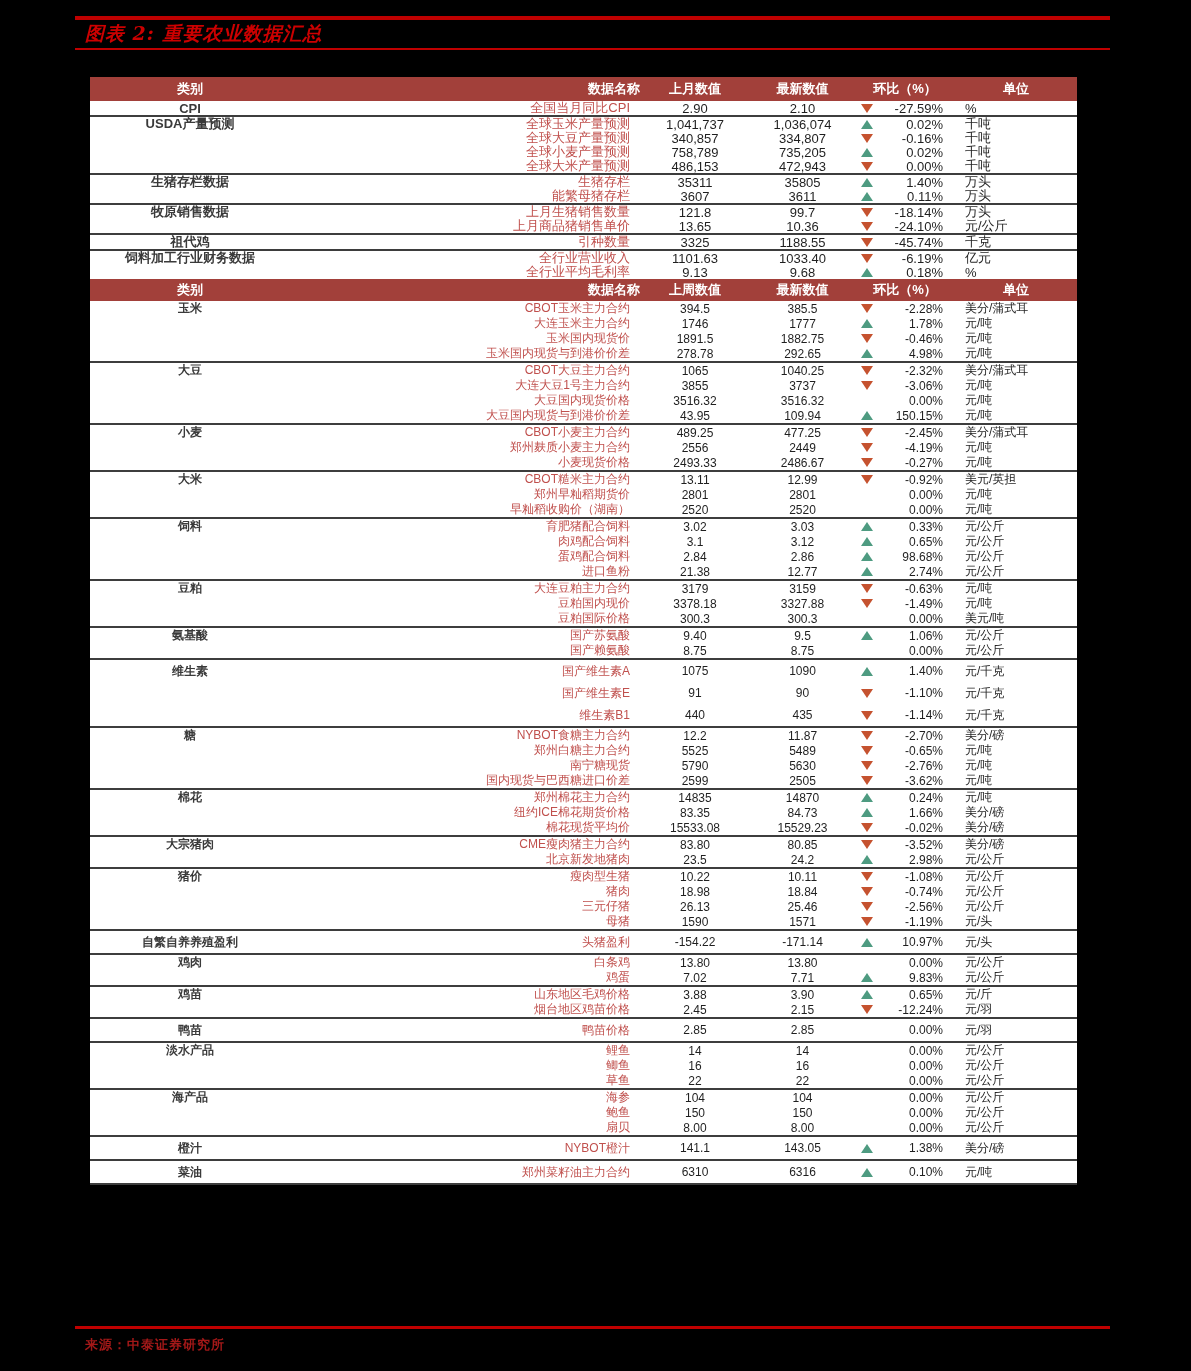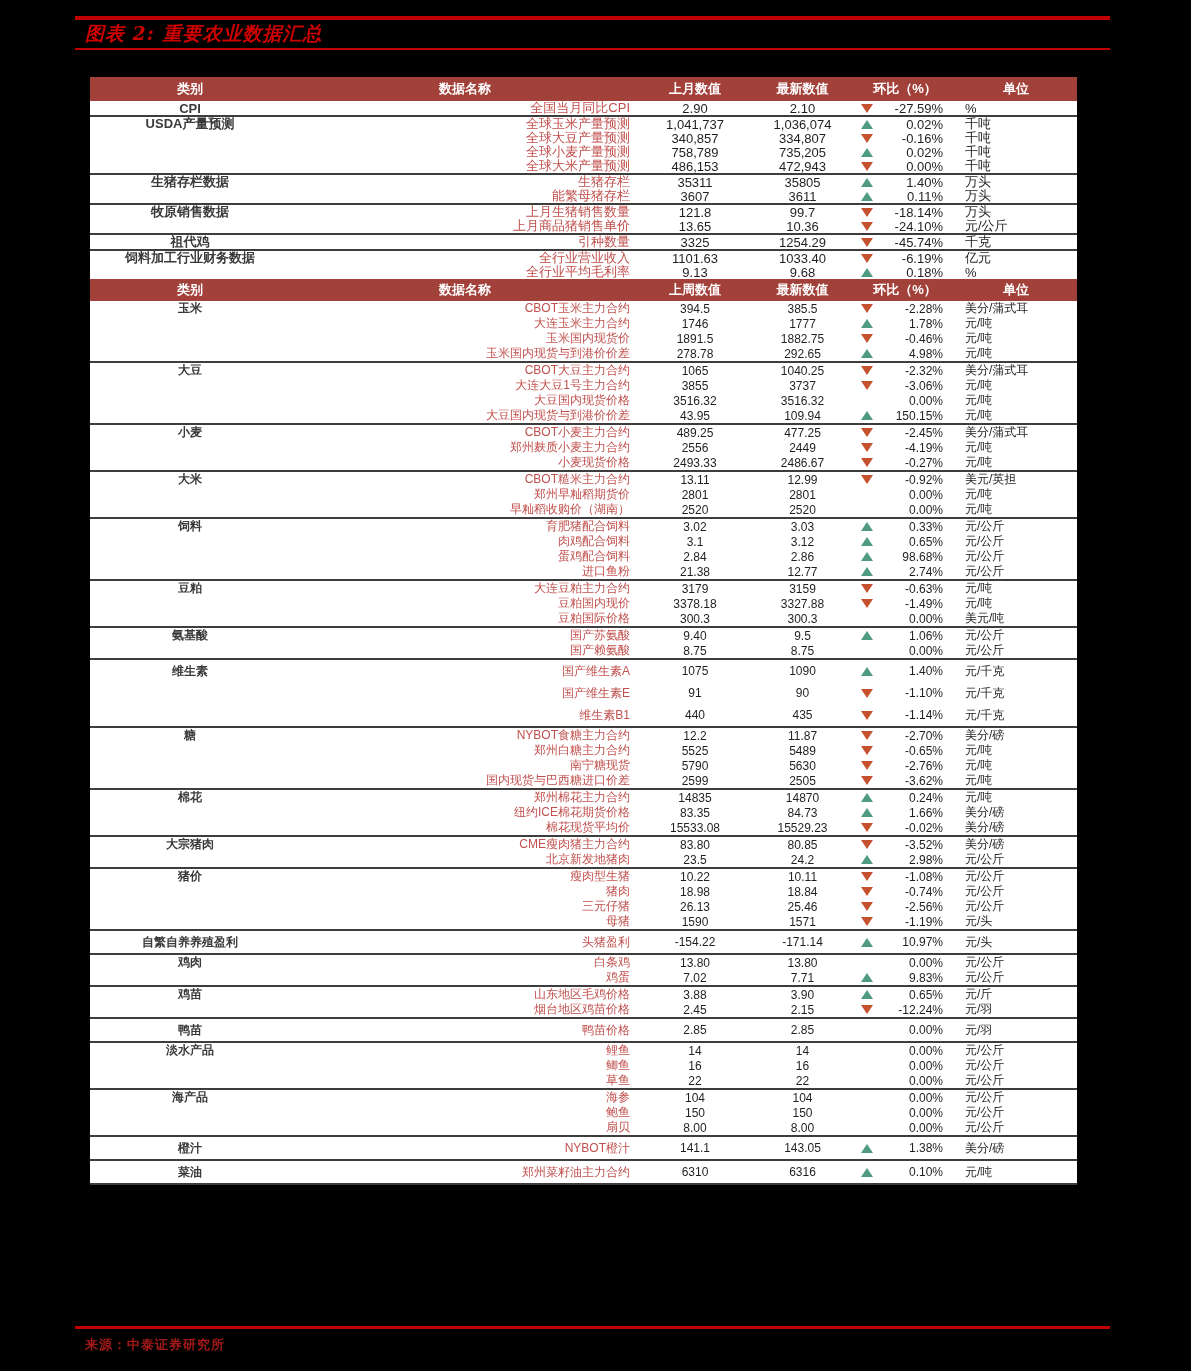--- a/index.html
+++ b/index.html
@@ -37,21 +37,21 @@
   .thead{background:var(--header-bg);color:#fff;font-weight:bold;}
   .group{background:#fff;}
   .group + .group{border-top:2px solid var(--line-dark);}
   .cell,.hc{box-sizing:border-box;overflow:hidden;white-space:nowrap;}
   .c0{width:200px;text-align:center;}
   .c1{width:350px;text-align:right;padding-right:10px;}
   .c2{width:110px;text-align:center;}
   .c3{width:105px;text-align:center;}
   .c4{width:100px;display:flex;align-items:center;padding-left:4px;}
   .c5{width:122px;text-align:left;padding-left:10px;}
-  .hc.c1{text-align:center;padding-right:0;}
+  .hc.c1{text-align:right;padding-right:0;}
   .hc.c4{display:block;text-align:center;padding-left:0;}
   .hc.c5{text-align:center;padding-left:0;}
   .cat{font-weight:bold;color:#3A3A3A;}
   .dname{color:var(--name-red);}
   .num{color:var(--num-ink);}
   .unit{color:var(--num-ink);}
   .icon{width:15px;display:inline-flex;justify-content:center;align-items:center;}
   .chg{flex:1;text-align:right;padding-right:12px;color:var(--num-ink);}
   .tri{width:0;height:0;display:block;}
   .tri.up{border-left:6px solid transparent;border-right:6px solid transparent;border-bottom:9px solid var(--up);}
@@ -201,21 +201,21 @@
             <span class="chg">-24.10%</span>
           </div>
           <div class="cell c5 unit">元/公斤</div>
         </div>
       </div>
       <div class="group">
         <div class="row">
           <div class="cell c0 cat">祖代鸡</div>
           <div class="cell c1 dname">引种数量</div>
           <div class="cell c2 num">3325</div>
-          <div class="cell c3 num">1254.29</div>
+          <div class="cell c3 num">1188.55</div>
           <div class="cell c4 change">
             <span class="icon">
               <span class="tri down"></span>
             </span>
             <span class="chg">-45.74%</span>
           </div>
           <div class="cell c5 unit">千克</div>
         </div>
       </div>
       <div class="group">

